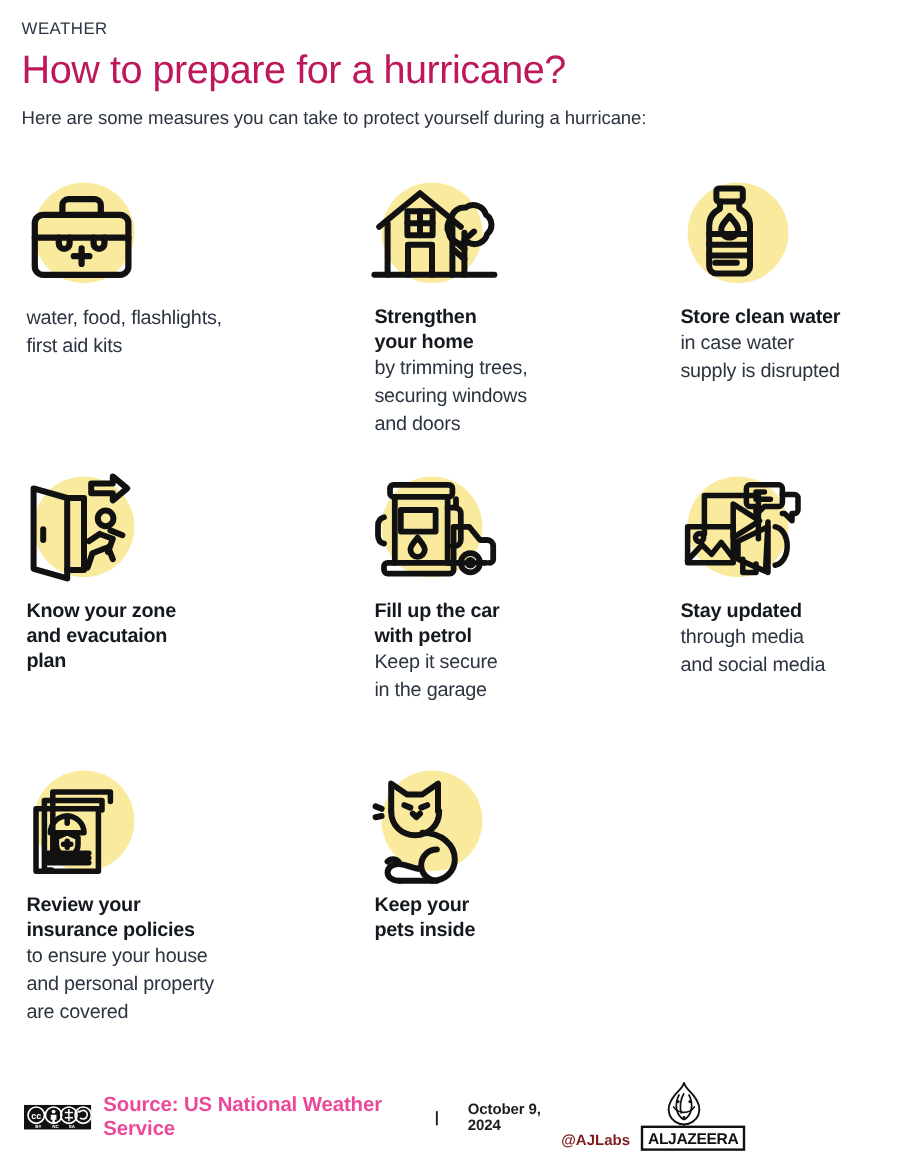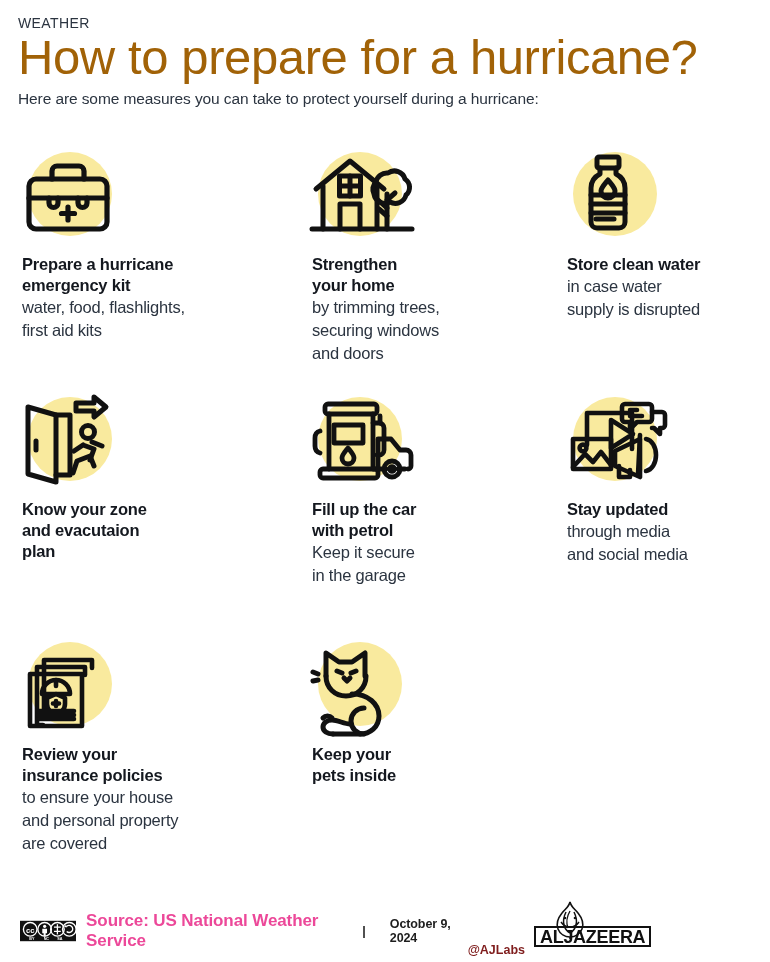--- a/index.html
+++ b/index.html
@@ -11,21 +11,21 @@
   }
   .page { position: relative; width: 770px; height: 962px; background:#fff; }
 
   
   .header { padding: 14px 0 0 18px; }
   .kicker {
     font-size: 14px; font-weight: normal; letter-spacing: .4px;
     color: #2b3440; line-height: 18px;
   }
   .headline {
-    font-size: 49px; font-weight: normal; color: #a16207;
+    font-size: 33px; font-weight: normal; color: #be185d;
     line-height: 47px; margin-top: 2px; letter-spacing: -0.4px;
   }
   .subtitle {
     font-size: 15.5px; color: #2b3440; line-height: 20px;
     margin-top: 8px; letter-spacing: -0.1px;
   }
 
   
   .grid {
     position: absolute; left: 0; top: 150px; width: 770px;
@@ -79,23 +79,23 @@
   .date-text { font-size: 12.5px; font-weight: bold; color: #1d1d1d; letter-spacing: -0.1px; }
 
   .footer-right {
     margin-left: auto; padding-right: 18px;
     display: flex; align-items: flex-end; gap: 9px;
   }
   .handle { font-size: 12.5px; font-weight: bold; color: #7f1d1d; padding-bottom: 2px; }
   .aj-block { position: relative; width: 72px; height: 56px; }
   .aj-mark { position: absolute; left: 18px; top: -2px; }
   .aj-box {
-    position: absolute; left: 0; bottom: 12px;
+    position: absolute; left: 0; bottom: 0;
     border: 2px solid #111; padding: 2px 4px 1px 4px;
-    font-size: 18px; font-weight: bold; letter-spacing: -0.3px; color:#111;
+    font-size: 13px; font-weight: bold; letter-spacing: -0.3px; color:#111;
     line-height: 14px;
   }
 </style>
 </head>
 <body>
 
 <div class="page">
 
   <div class="header">
     <div class="kicker">WEATHER</div>
@@ -110,22 +110,20 @@
         <div class="disc"></div>
         <svg viewBox="0 0 104 98" fill="none" stroke="#111" stroke-width="5.2" stroke-linecap="round" stroke-linejoin="round">
           <rect x="7" y="29" width="78" height="50" rx="7"></rect>
           <path d="M30 29 V21 a5 5 0 0 1 5-5 h22 a5 5 0 0 1 5 5 v8"></path>
           <path d="M7 48 H85"></path>
           <path d="M27 48 v5 a4.5 4.5 0 0 0 9 0 v-5"></path>
           <path d="M56 48 v5 a4.5 4.5 0 0 0 9 0 v-5"></path>
           <path d="M46 57 v13 M39.5 63.5 h13"></path>
         </svg>
       </div>
-      <div class="c-title">Prepare a hurricane
-emergency kit</div>
       <div class="c-desc">water, food, flashlights,
 first aid kits</div>
     </div>
 
     <div class="cell">
       <div class="iconwrap">
         <div class="disc"></div>
         <svg viewBox="0 0 104 98" fill="none" stroke="#111" stroke-width="5" stroke-linecap="round" stroke-linejoin="round">
           <path d="M4 39 L38 11 L72 39"></path>
           <path d="M11 36 V79 M65 36 V79"></path>

